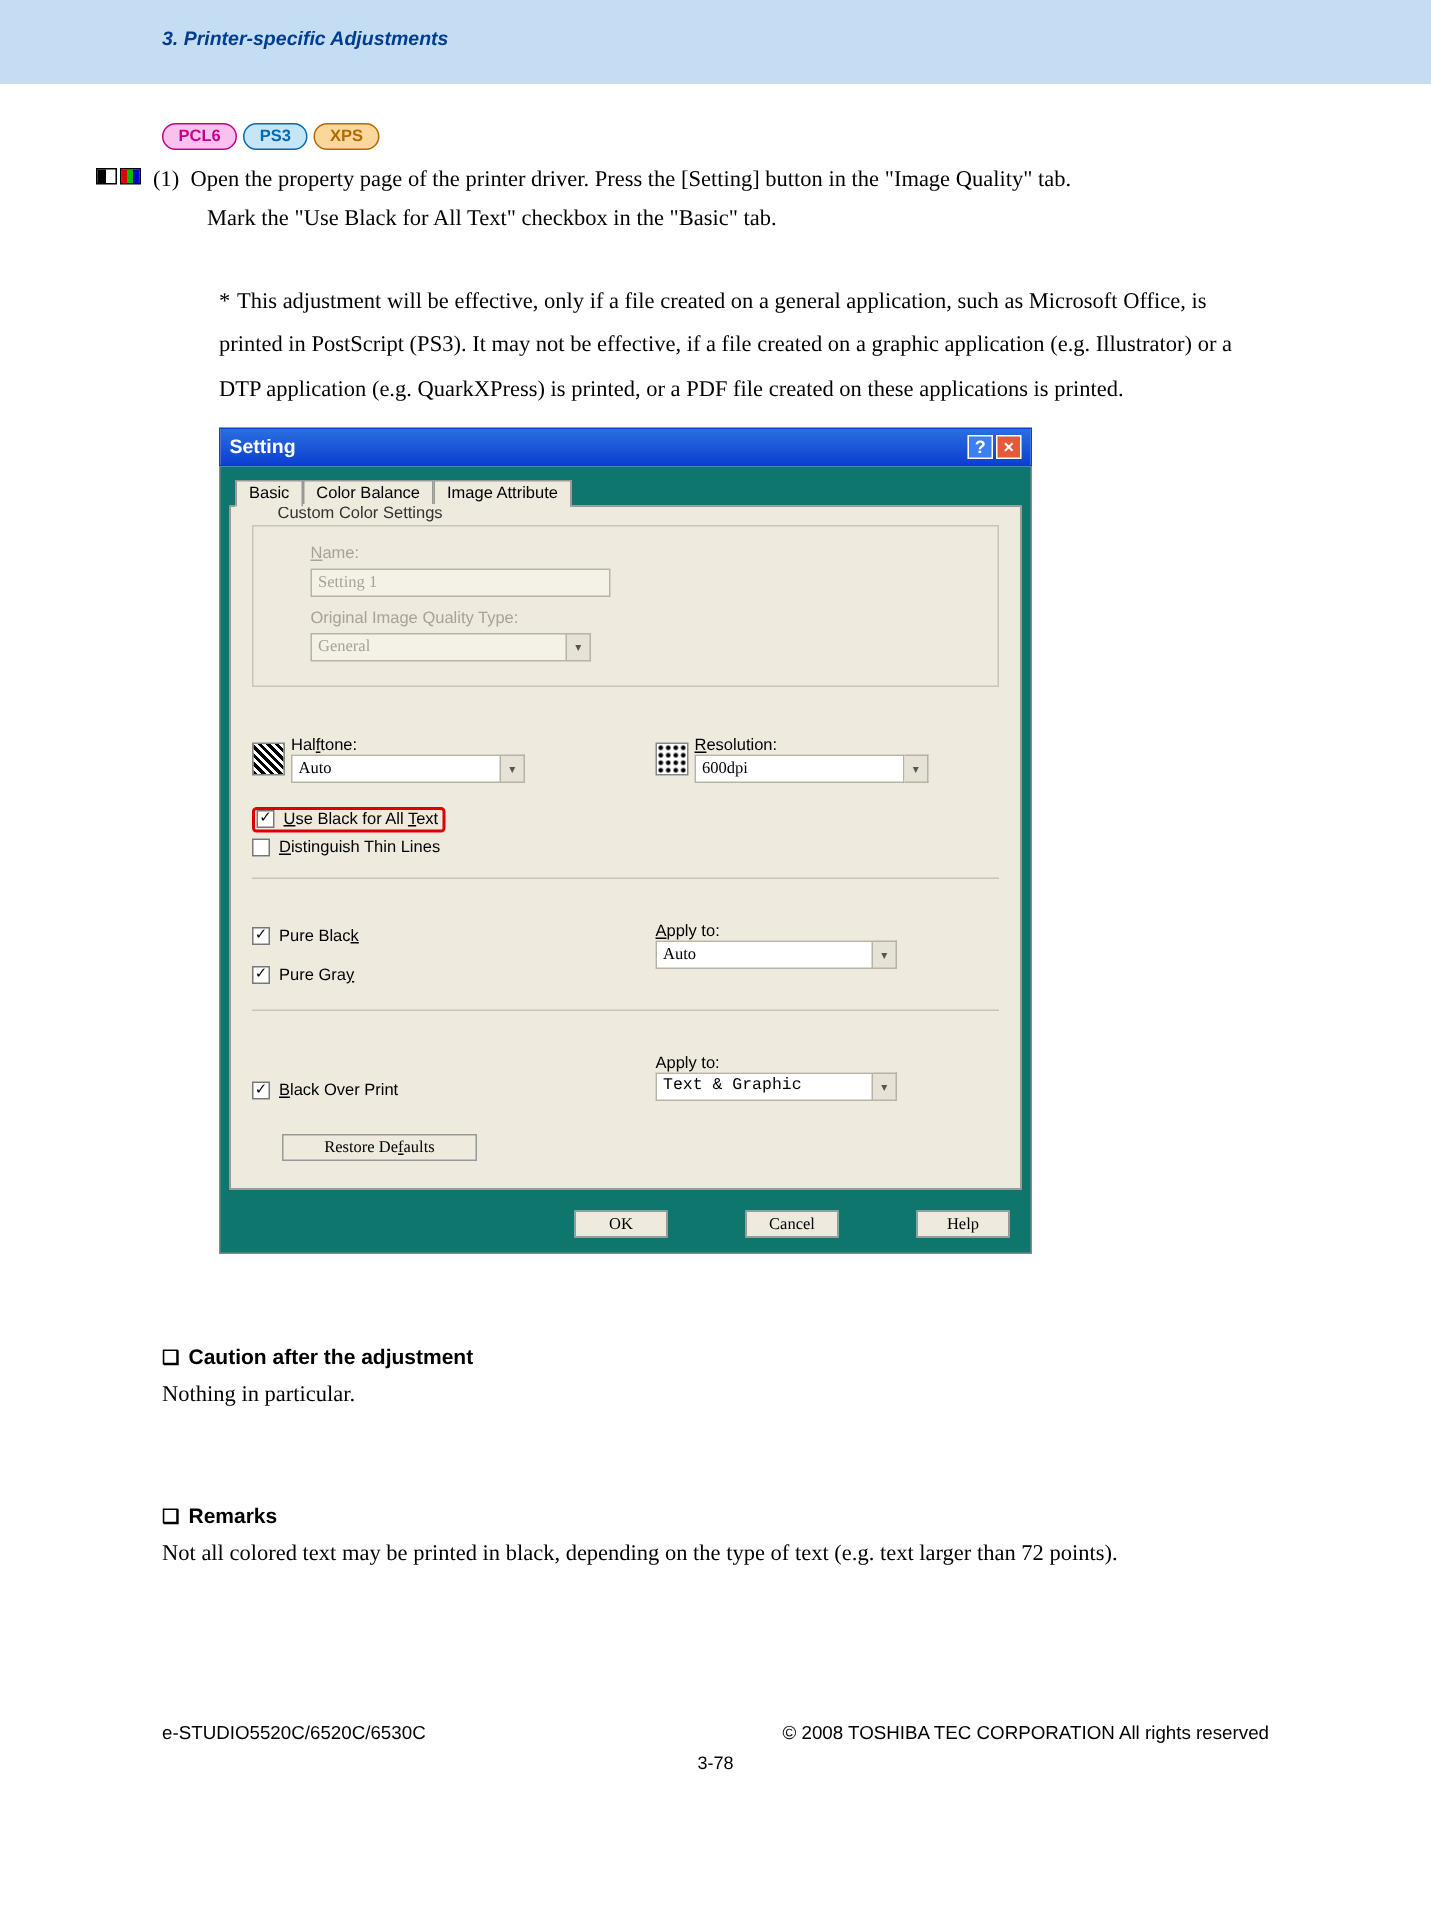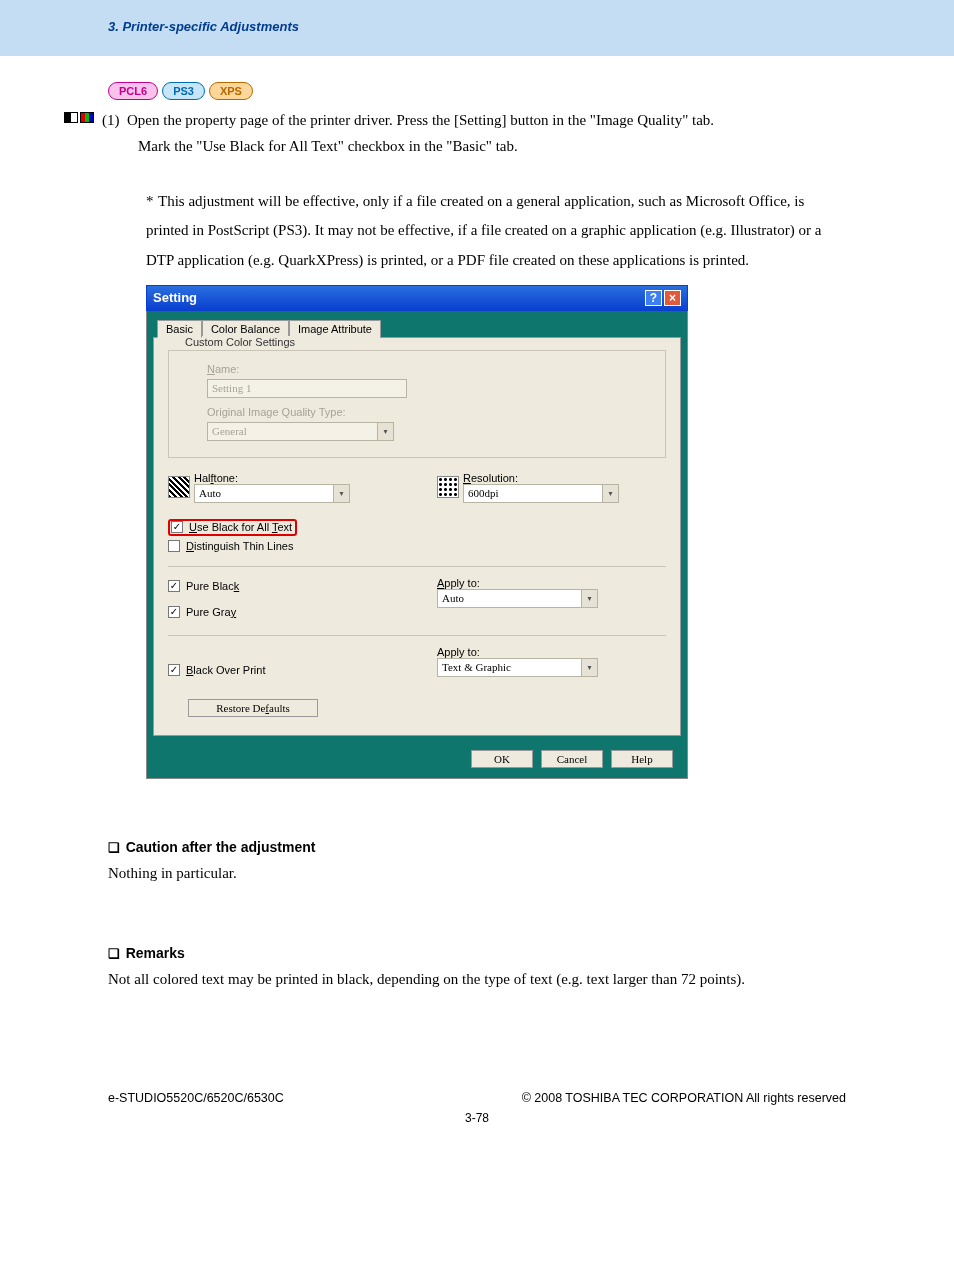--- a/index.html
+++ b/index.html
@@ -76,31 +76,31 @@
   .row { display:flex; gap:4px; align-items:center; margin:4px 0; }
   .row-in { margin-left:26px; }
   .txt-input {
     border:1px solid #b8b4a4; background:#f4f1e7; color:#a7a396;
     height:19px; padding:1px 4px; font-size:11px; font-family:Tahoma;
   }
   .txt-input.enabled { background:#fff; color:#000; }
   .dd { display:flex; }
   .dd-btn { width:16px; height:19px; border:1px solid #b8b4a4; border-left:none; background:#e6e2d5; display:flex; align-items:center; justify-content:center; font-size:8px; color:#555; }
   .cols2 { display:flex; gap:40px; }
-  .col { flex:1; }
+  .col { flex:1;margin-top:19px; }
   .chk { display:flex; align-items:center; gap:6px; margin:3px 0; }
   .chkbox { width:12px; height:12px; border:1px solid #777; background:#fff; display:inline-flex; align-items:center; justify-content:center; font-size:10px; line-height:10px; }
   .highlight-red { border:2px solid #e00000; border-radius:3px; padding:0 3px 1px 1px; display:inline-flex; align-items:center; gap:6px; }
   .divider { border-top:1px solid #c8c4b8; margin:14px 0 10px 0; }
   .icon-sq { width:22px; height:22px; border:1px solid #888; display:inline-block; flex:none; }
   .icon-half { background: repeating-linear-gradient(45deg,#000 0 2px,#fff 2px 4px); }
   .icon-res { background: radial-gradient(circle,#000 1px,#fff 2px) 0 0/5px 5px; }
   .btn {
     background:#eeeade; border:1px solid #999; padding:2px 0; font-size:11px;
-    font-family:Tahoma; text-align:center;
+    font-family:Tahoma; text-align:center;margin-left:44px;
   }
   .btn-row { display:flex; justify-content:flex-end; gap:8px; margin-top:10px; padding: 4px 8px 0 0; }
   .btn-row .btn { width:62px; }
   .restore-row { display:flex; margin-top:20px; }
   .restore-row .btn { width:130px; margin-left:20px; }
   .section-h {
     font-family: Arial, sans-serif; font-weight:bold; font-size:14px;
     margin-top:60px; margin-bottom:6px;
   }
   .section-h .sq { font-size:13px; margin-right:6px; }
@@ -235,21 +235,21 @@
         <div class="cols2">
           <div class="col">
             <div class="chk" style="margin-top:18px;">
                 <span class="chkbox">✓</span>
                 <span><span style="text-decoration:underline;">B</span>lack Over Print</span>
               </div>
           </div>
           <div class="col">
             <div>Apply to:</div>
             <div class="dd">
-                <input class="txt-input enabled" style="width: 145px;" value="Text &amp; Graphic">
+                <input class="txt-input enabled" style="width: 145px; font-family: Liberation Mono, monospace;" value="Text &amp; Graphic">
                 <div class="dd-btn">▾</div>
               </div>
           </div>
         </div>
 
         <div class="restore-row">
           <div class="btn">Restore De<span style="text-decoration:underline;">f</span>aults</div>
         </div>
       </div>
 

